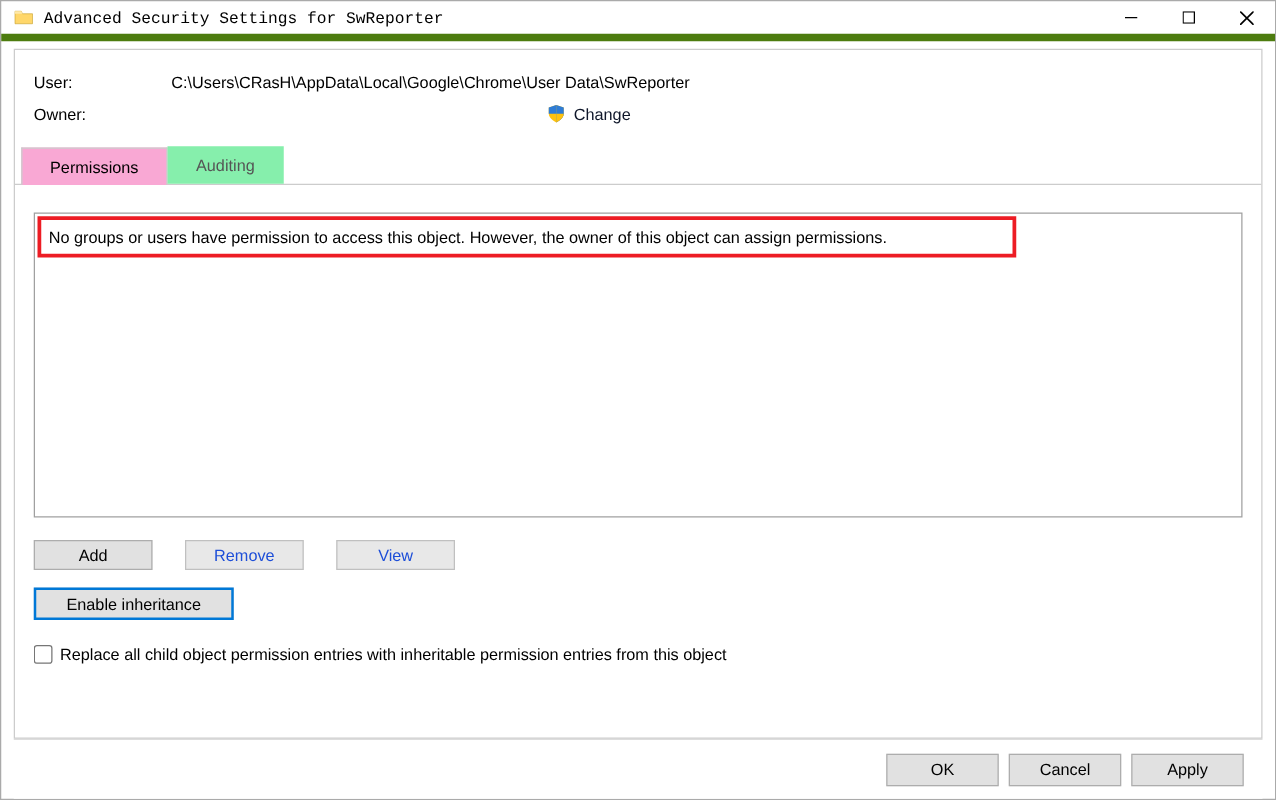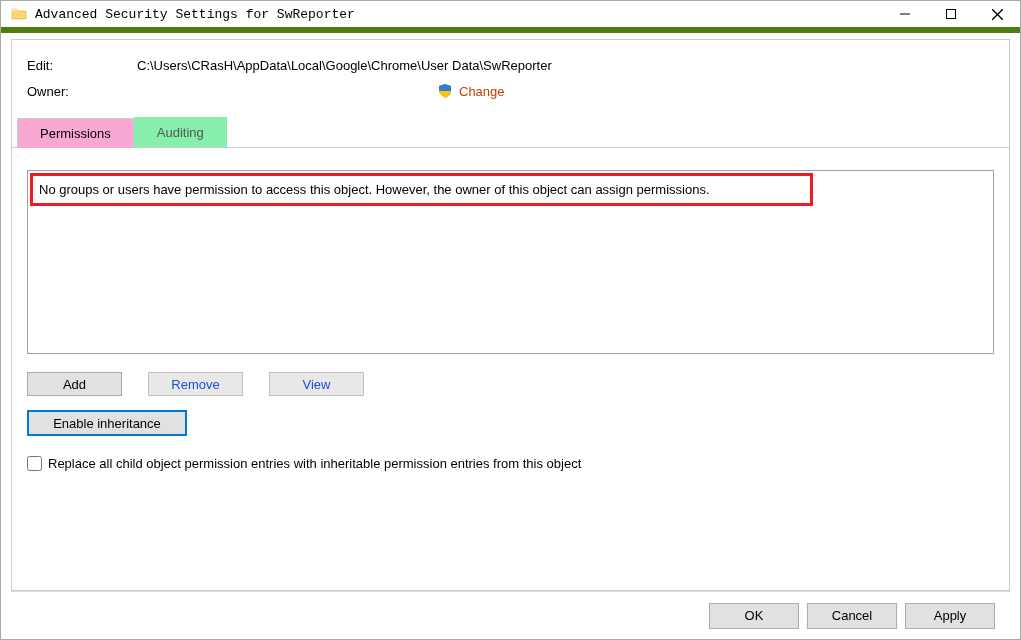--- a/index.html
+++ b/index.html
@@ -86,21 +86,21 @@
     display: inline-flex;
     align-items: center;
     gap: 6px;
     margin-left: 300px;
   }
   .shield-icon {
     width: 16px;
     height: 16px;
   }
   .link {
-    color: #c2410c;
+    color: #0f172a;
     cursor: pointer;
     font-size: 13px;
   }
   .tabs {
     display: flex;
     border-bottom: 1px solid #ccc;
     margin: 0 -15px;
     padding: 0 5px;
   }
   .tab {
@@ -129,21 +129,21 @@
   .info-text {
     font-size: 13px;
     margin-bottom: 18px;
   }
   .entries-label {
     font-size: 13px;
     margin-bottom: 10px;
   }
   .entries-outer {
     border: 1px solid #a0a0a0;
-    height: 184px;
+    height: 244px;
     margin-bottom: 18px;
     position: relative;
     padding: 0;
   }
   .entries-highlight {
     position: absolute;
     left: 2px;
     right: 180px;
     top: 2px;
     border: 3px solid #ed1c24;
@@ -229,21 +229,21 @@
         <svg width="11" height="11" viewBox="0 0 10 10">
             <line x1="0" y1="0" x2="10" y2="10" stroke="#000" stroke-width="1.2"></line>
             <line x1="10" y1="0" x2="0" y2="10" stroke="#000" stroke-width="1.2"></line>
           </svg>
       </button>
     </div>
   </div>
 
   <div class="client-area">
     <div class="field-row">
-      <span class="field-label">Edit:</span>
+      <span class="field-label">User:</span>
       <span class="field-value">C:\Users\CRasH\AppData\Local\Google\Chrome\User Data\SwReporter</span>
     </div>
     <div class="owner-row">
       <span class="field-label">Owner:</span>
       <span class="change-link">
         <span class="shield-icon">
           <svg viewBox="0 0 16 16" width="16" height="16">
             <path d="M8 1 L14 3 V8 C14 12 8 15 8 15 C8 15 2 12 2 8 V3 Z" fill="#ffc20e"></path>
             <path d="M8 1 L14 3 V8 C14 12 8 15 8 15 V1 Z" fill="#2e7cd6"></path>
             <path d="M8 1 L2 3 V8 H8 V1 Z" fill="#2e7cd6"></path>

